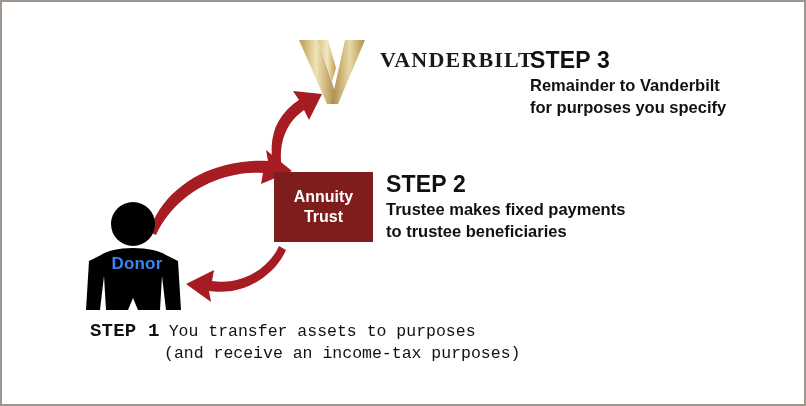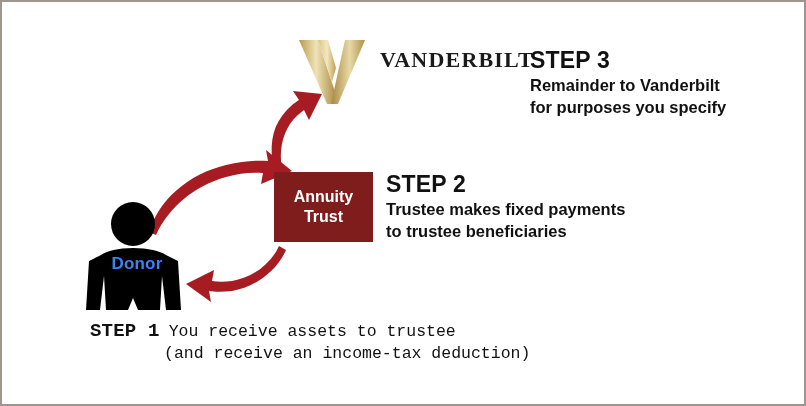--- a/index.html
+++ b/index.html
@@ -265,19 +265,19 @@
                  L 7,63
                  L 19,57
                  C 25,53 36,50 51,50 Z"></path>
       </svg>
       <div id="donor-label">Donor</div>
     </div>
 
     <div id="step1">
       <div class="s1-line1">
         <span class="s1-head">STEP 1</span>
-        <span class="s1-text">You receive assets to trustee</span>
+        <span class="s1-text">You transfer assets to purposes</span>
       </div>
-      <div class="s1-line2">(and receive an income-tax deduction)</div>
+      <div class="s1-line2">(and receive an income-tax purposes)</div>
     </div>
 
   </div>
 </div>
 
 </body></html>

